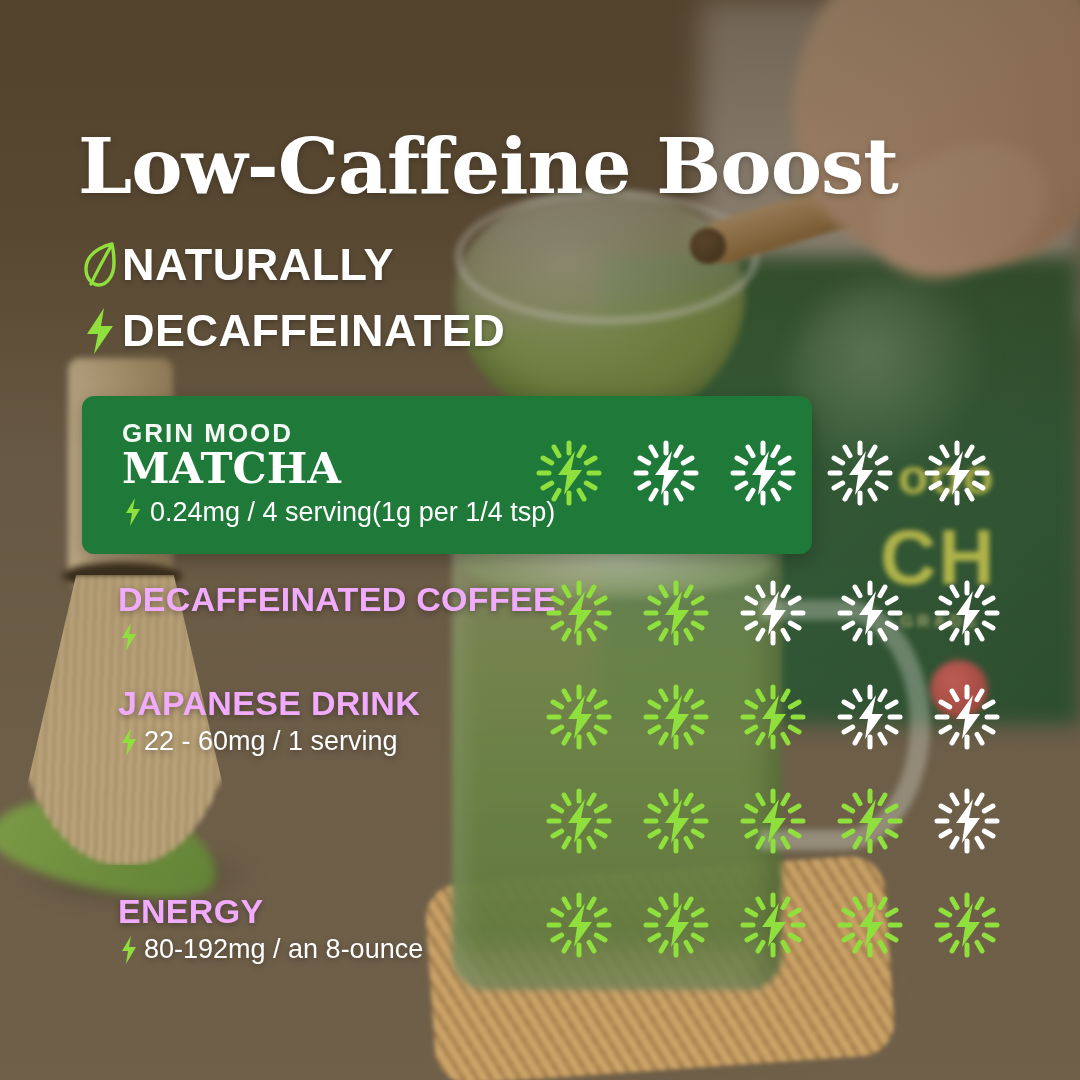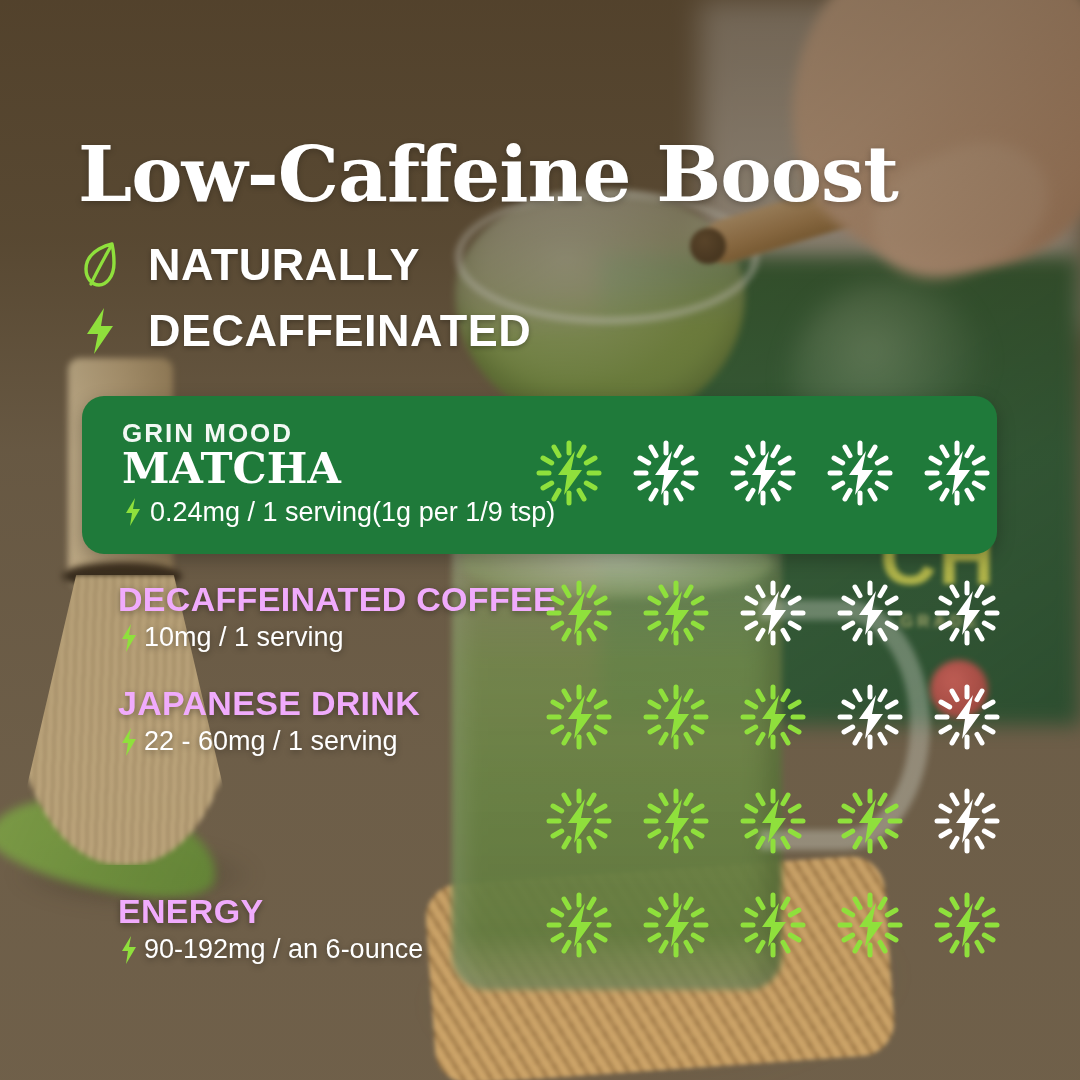--- a/index.html
+++ b/index.html
@@ -159,40 +159,40 @@
     position:absolute;inset:0;
     background:
       linear-gradient(180deg, rgba(60,44,24,.52) 0%, rgba(60,46,26,.40) 22%,
         rgba(90,82,70,.22) 42%, rgba(120,114,104,.16) 70%, rgba(150,146,140,.10) 100%);
   }
 
   
   .content{position:absolute;inset:0;}
 
   .headline{
-    position:absolute;left:78px;top:136px;
+    position:absolute;left:78px;top:128px;
     font-family:"DejaVu Serif","Liberation Serif",serif;
     font-weight:700;font-size:77px;line-height:1;
     color:#ffffff;letter-spacing:-1px;
     text-shadow:0 2px 6px rgba(0,0,0,.25);
     white-space:nowrap;
   }
 
   .claims{position:absolute;left:78px;top:232px;}
-  .claim{display:flex;align-items:center;gap:26px;height:66px;}
+  .claim{display:flex;align-items:center;gap:0;height:66px;}
   .claim-label{
     font-size:45px;font-weight:700;color:#fff;letter-spacing:.5px;
     text-shadow:0 2px 5px rgba(0,0,0,.28);
   }
   .claim-ico{width:44px;height:52px;display:block;flex:0 0 44px;}
 
   
   .card{
-    position:absolute;left:82px;top:396px;width:915px;height:158px;
-    background:#1f7a3a;border-radius:22px;
+    position:absolute;left:82px;top:396px;width:730px;height:158px;
+    background:#1f7a3a;border-radius:12px;
     box-shadow:0 6px 18px rgba(0,0,0,.25);
   }
   .card-text{position:absolute;left:40px;top:22px;}
   .brand{
     font-size:26px;font-weight:600;letter-spacing:2px;color:#ffffff;opacity:.95;
   }
   .product{
     font-family:"DejaVu Serif","Liberation Serif",serif;
     font-weight:700;font-size:43px;line-height:1.02;color:#ffffff;letter-spacing:0px;
     margin-top:-2px;
@@ -275,21 +275,21 @@
     </div>
 
     <div class="card">
       <div class="card-text">
         <div class="brand">GRIN MOOD</div>
         <div class="product">MATCHA</div>
         <div class="card-value">
           <svg class="bolt-sm" viewBox="0 0 22 30">
             <path d="M13 1 L4 16 h6 L8 29 L18 12 H11 z" fill="#8fe03c"></path>
           </svg>
-          <span>0.24mg / 1 serving(1g per 1/9 tsp)</span>
+          <span>0.24mg / 4 serving(1g per 1/4 tsp)</span>
         </div>
       </div>
       <div class="card-meter">
           <svg viewBox="0 0 70 70" class="meter-ico">
             <g>
               <line x1="35.00" y1="15.00" x2="35.00" y2="5.00" stroke="#8fe03c" stroke-width="5" stroke-linecap="round"></line>
               <line x1="45.00" y1="17.68" x2="50.00" y2="9.02" stroke="#8fe03c" stroke-width="5" stroke-linecap="round"></line>
               <line x1="52.32" y1="25.00" x2="60.98" y2="20.00" stroke="#8fe03c" stroke-width="5" stroke-linecap="round"></line>
               <line x1="55.00" y1="35.00" x2="65.00" y2="35.00" stroke="#8fe03c" stroke-width="5" stroke-linecap="round"></line>
               <line x1="52.32" y1="45.00" x2="60.98" y2="50.00" stroke="#8fe03c" stroke-width="5" stroke-linecap="round"></line>
@@ -373,21 +373,20 @@
           </svg>
         </div>
     </div>
 
     <div class="row" style="top:580px">
       <div class="row-name">DECAFFEINATED COFFEE</div>
       <div class="row-value">
         <svg class="bolt-sm" viewBox="0 0 22 30">
           <path d="M13 1 L4 16 h6 L8 29 L18 12 H11 z" fill="#8fe03c"></path>
         </svg>
-        <span>10mg / 1 serving</span>
       </div>
     </div>
     <div class="row-meter" style="left:544px;top:578px">
         <svg viewBox="0 0 70 70" class="meter-ico">
           <g>
             <line x1="35.00" y1="15.00" x2="35.00" y2="5.00" stroke="#8fe03c" stroke-width="5" stroke-linecap="round"></line>
             <line x1="45.00" y1="17.68" x2="50.00" y2="9.02" stroke="#8fe03c" stroke-width="5" stroke-linecap="round"></line>
             <line x1="52.32" y1="25.00" x2="60.98" y2="20.00" stroke="#8fe03c" stroke-width="5" stroke-linecap="round"></line>
             <line x1="55.00" y1="35.00" x2="65.00" y2="35.00" stroke="#8fe03c" stroke-width="5" stroke-linecap="round"></line>
             <line x1="52.32" y1="45.00" x2="60.98" y2="50.00" stroke="#8fe03c" stroke-width="5" stroke-linecap="round"></line>
@@ -657,21 +656,21 @@
           </g>
         </svg>
       </div>
 
     <div class="row" style="top:892px">
       <div class="row-name">ENERGY</div>
       <div class="row-value">
         <svg class="bolt-sm" viewBox="0 0 22 30">
           <path d="M13 1 L4 16 h6 L8 29 L18 12 H11 z" fill="#8fe03c"></path>
         </svg>
-        <span>90-192mg / an 6-ounce</span>
+        <span>80-192mg / an 8-ounce</span>
       </div>
     </div>
     <div class="row-meter" style="left:544px;top:890px">
         <svg viewBox="0 0 70 70" class="meter-ico">
           <g>
             <line x1="35.00" y1="15.00" x2="35.00" y2="5.00" stroke="#8fe03c" stroke-width="5" stroke-linecap="round"></line>
             <line x1="45.00" y1="17.68" x2="50.00" y2="9.02" stroke="#8fe03c" stroke-width="5" stroke-linecap="round"></line>
             <line x1="52.32" y1="25.00" x2="60.98" y2="20.00" stroke="#8fe03c" stroke-width="5" stroke-linecap="round"></line>
             <line x1="55.00" y1="35.00" x2="65.00" y2="35.00" stroke="#8fe03c" stroke-width="5" stroke-linecap="round"></line>
             <line x1="52.32" y1="45.00" x2="60.98" y2="50.00" stroke="#8fe03c" stroke-width="5" stroke-linecap="round"></line>

